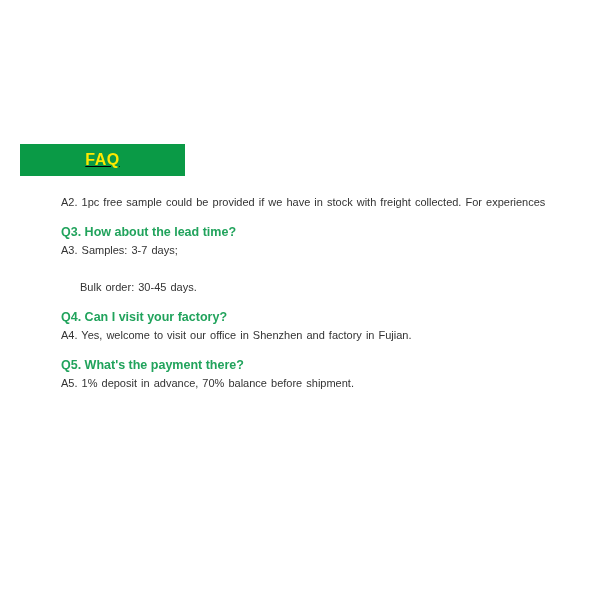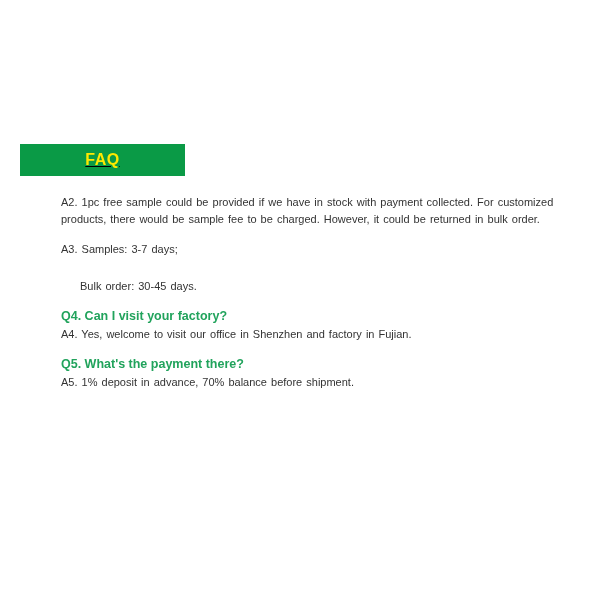--- a/index.html
+++ b/index.html
@@ -56,25 +56,25 @@
 <div class="page">
 
   <div class="banner">
     <span class="banner-label">FAQ</span>
   </div>
 
   <div class="content">
 
 
     <section class="faq-item">
-      <p class="a">A2. 1pc free sample could be provided if we have in stock with payment collected. For customized</p>
-      <p class="a">products, there would be sample fee to be charged. However, it could be returned in bulk order.</p>
+      <p class="a">A2. 1pc free sample could be provided if we have in stock with freight collected. For experiences</p>
     </section>
 
     <section class="faq-item">
+      <h3 class="q">Q3. How about the lead time?</h3>
       <p class="a">A3. Samples: 3-7 days;</p>
       <p class="a indent">Bulk order: 30-45 days.</p>
     </section>
 
     <section class="faq-item">
       <h3 class="q">Q4. Can I visit your factory?</h3>
       <p class="a">A4. Yes, welcome to visit our office in Shenzhen and factory in Fujian.</p>
     </section>
 
     <section class="faq-item">

